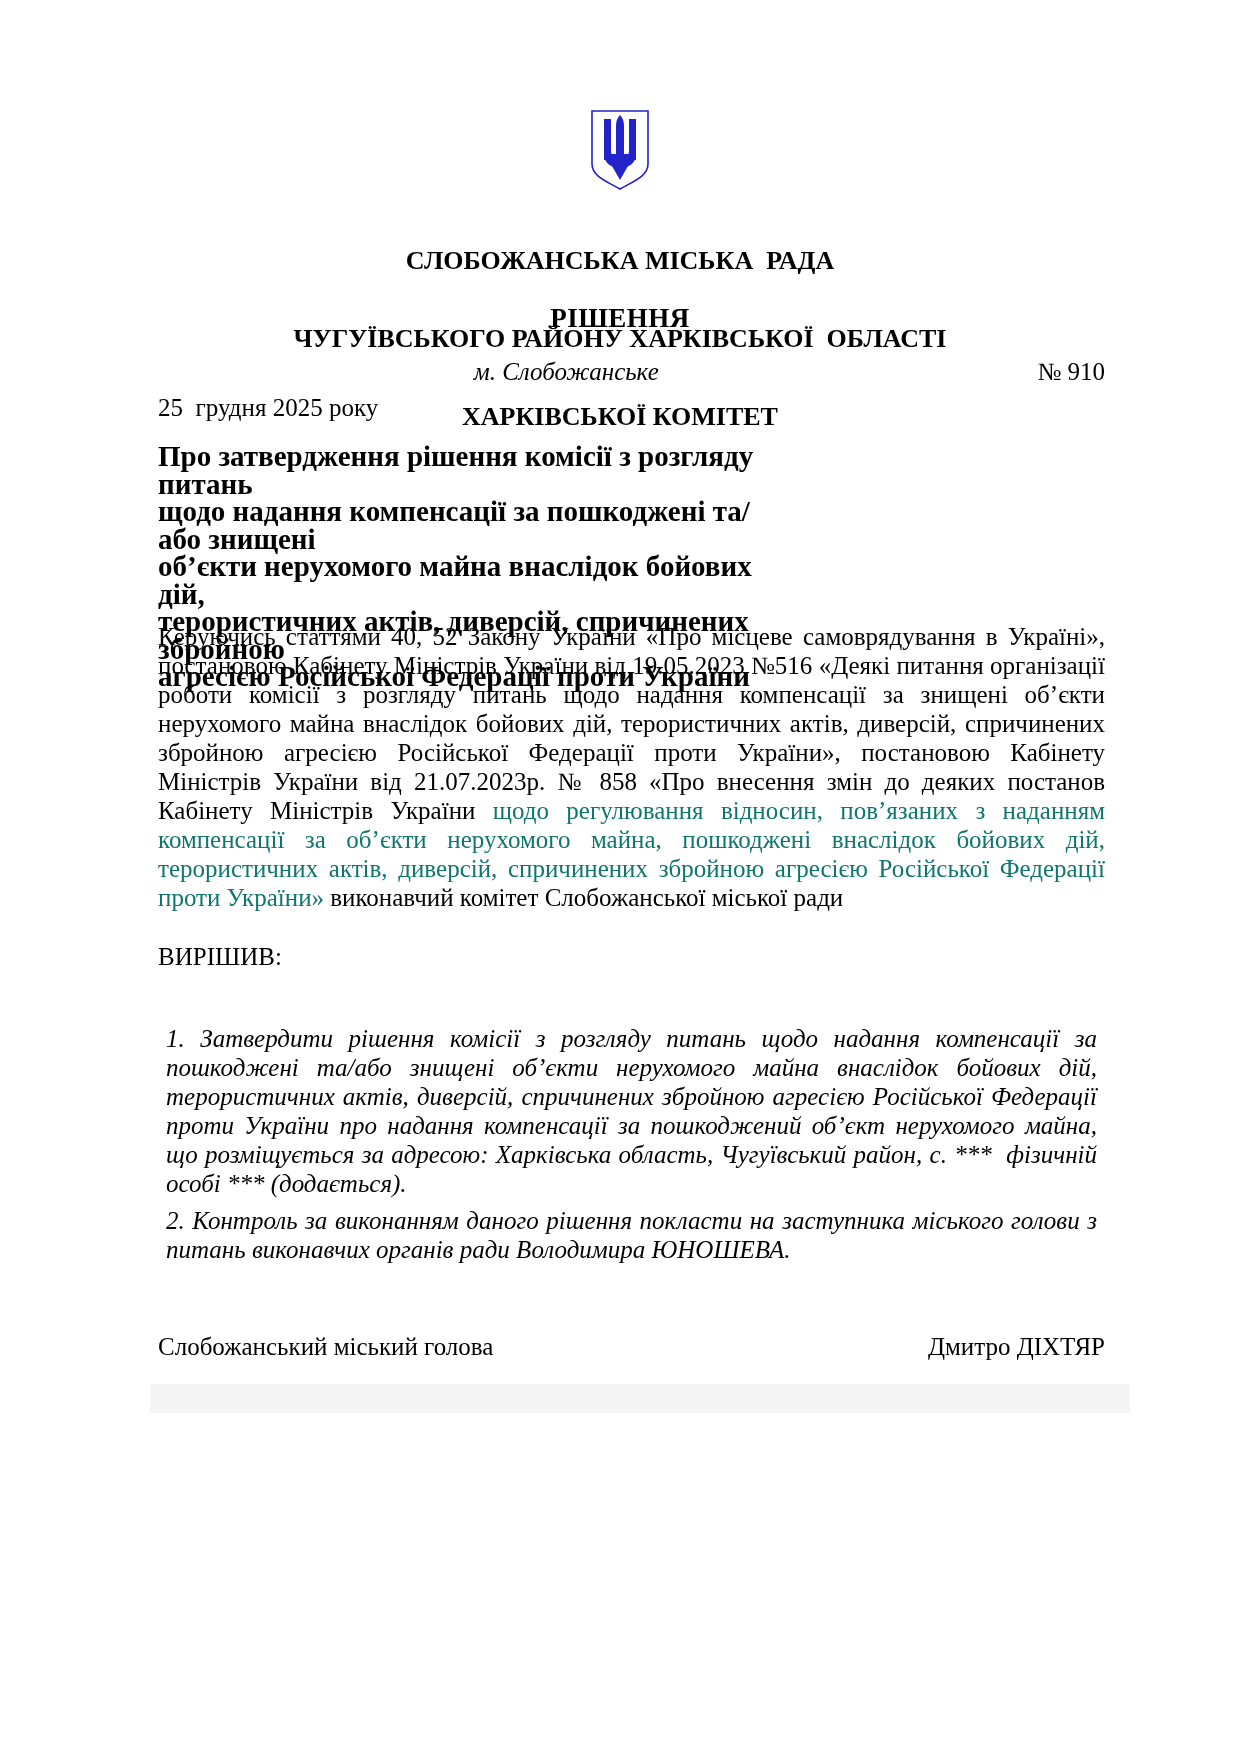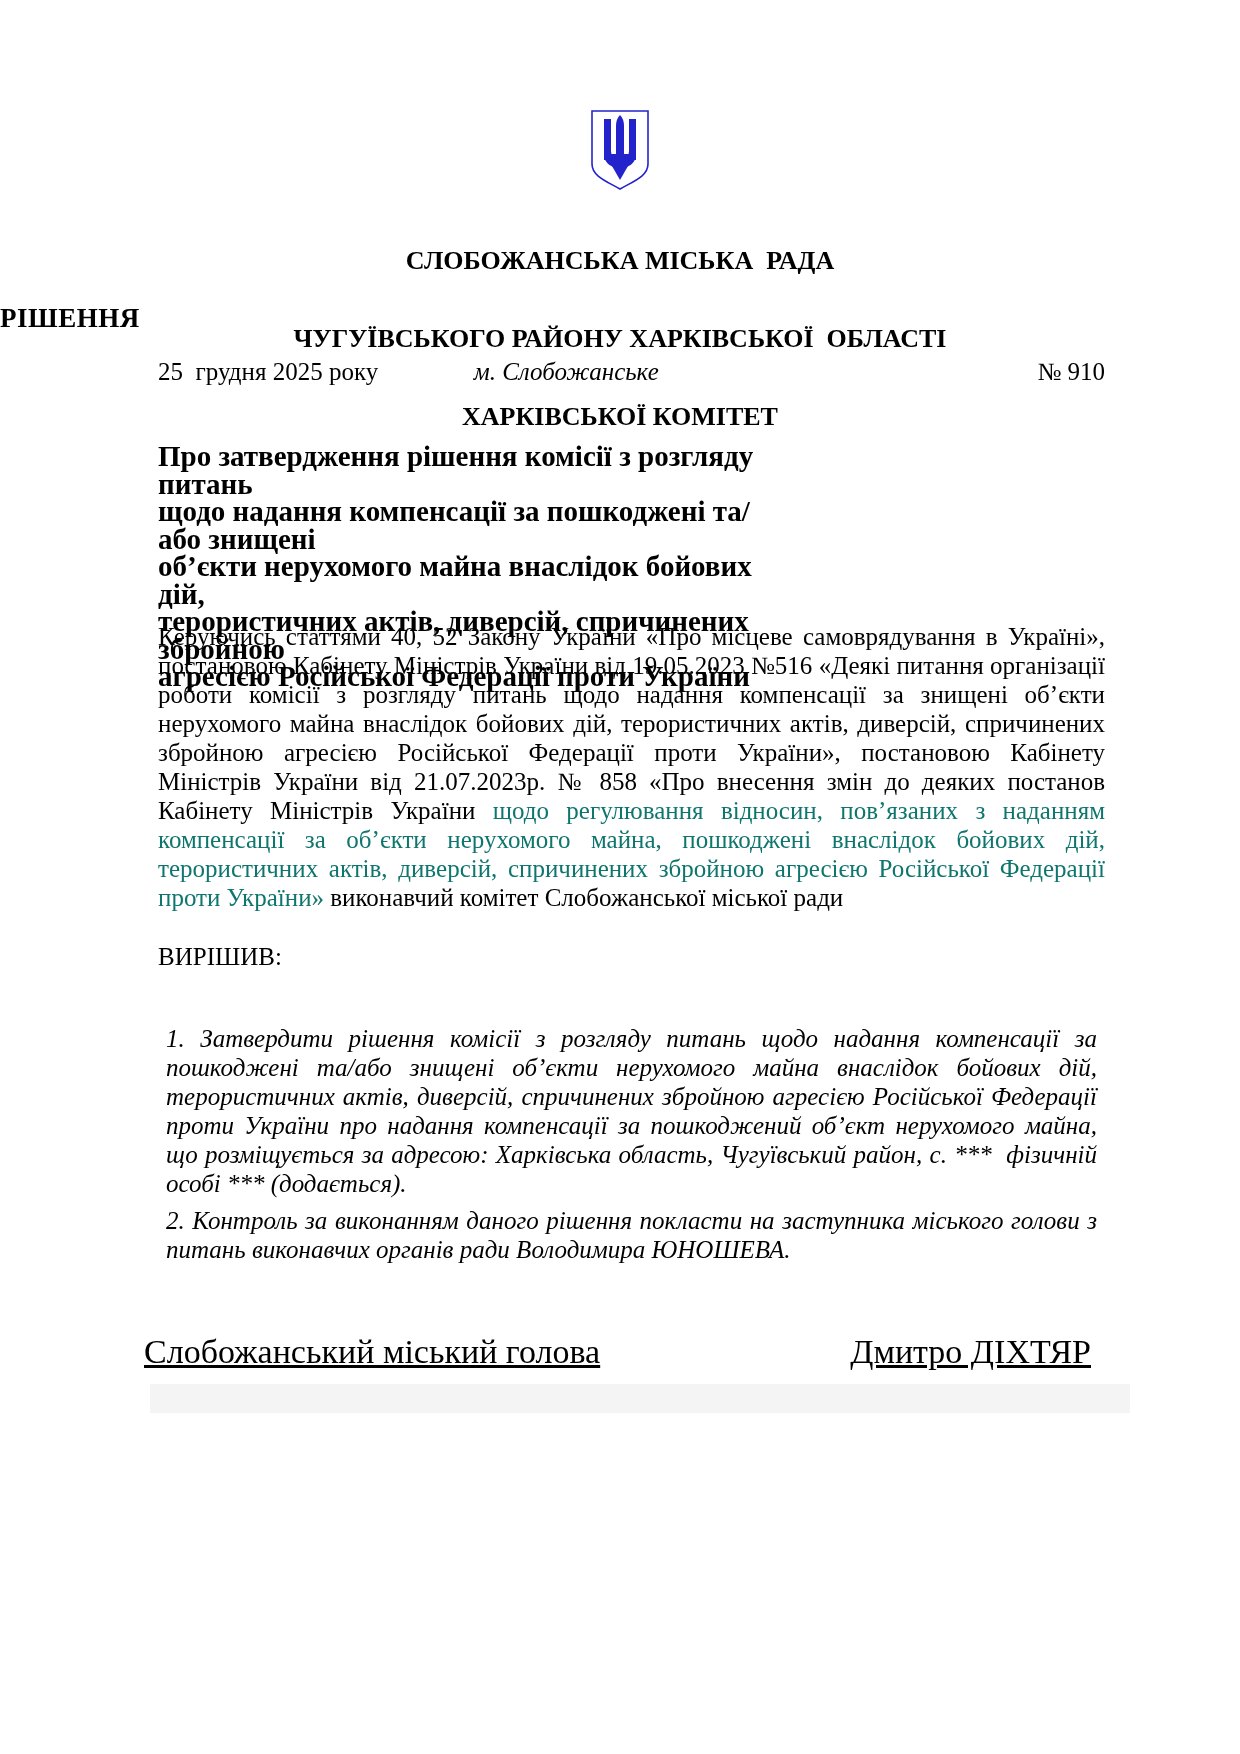--- a/index.html
+++ b/index.html
@@ -32,35 +32,35 @@
     font-weight: bold;
     font-size: 26px;
     line-height: 26px;
     white-space: pre-wrap;
   }
   .doc-type {
     position: absolute;
     top: 303px;
     left: 0;
     right: 0;
-    text-align: left;
+    text-align: center;
     font-weight: bold;
     font-size: 27px;
     letter-spacing: 0.5px;
   }
   .meta-row {
     position: absolute;
     top: 358px;
     left: 158px;
     width: 947px;
     display: flex;
     font-size: 25px;
     white-space: pre-wrap;
   }
-  .meta-row .m-left  { flex: 1; text-align: left; }
+  .meta-row .m-left  { flex: 1; text-align: left; margin-top: 36px; }
   .meta-row .m-center{ flex: 1; text-align: left; font-style: italic; }
   .meta-row .m-right { flex: 1; text-align: right; }
   .subject {
     position: absolute;
     top: 443px;
     left: 158px;
     width: 620px;
     font-weight: bold;
     font-size: 29px;
     line-height: 27.5px;
@@ -94,26 +94,25 @@
     margin: 8px;
     font-size: 25px;
     line-height: 29px;
     text-align: justify;
     white-space: pre-wrap;
     font-style: italic;
   }
   .sig-row {
     position: absolute;
     top: 1333px;
-    left: 144px;
+    left: 158px;
     width: 947px;
     display: flex;
     justify-content: space-between;
-    font-size: 34px;
-    text-decoration: underline;
+    font-size: 25px;
   }
   .sig-bar {
     position: absolute;
     top: 1384px;
     left: 150px;
     width: 980px;
     height: 29px;
     background: #f4f4f4;
   }
 </style>

